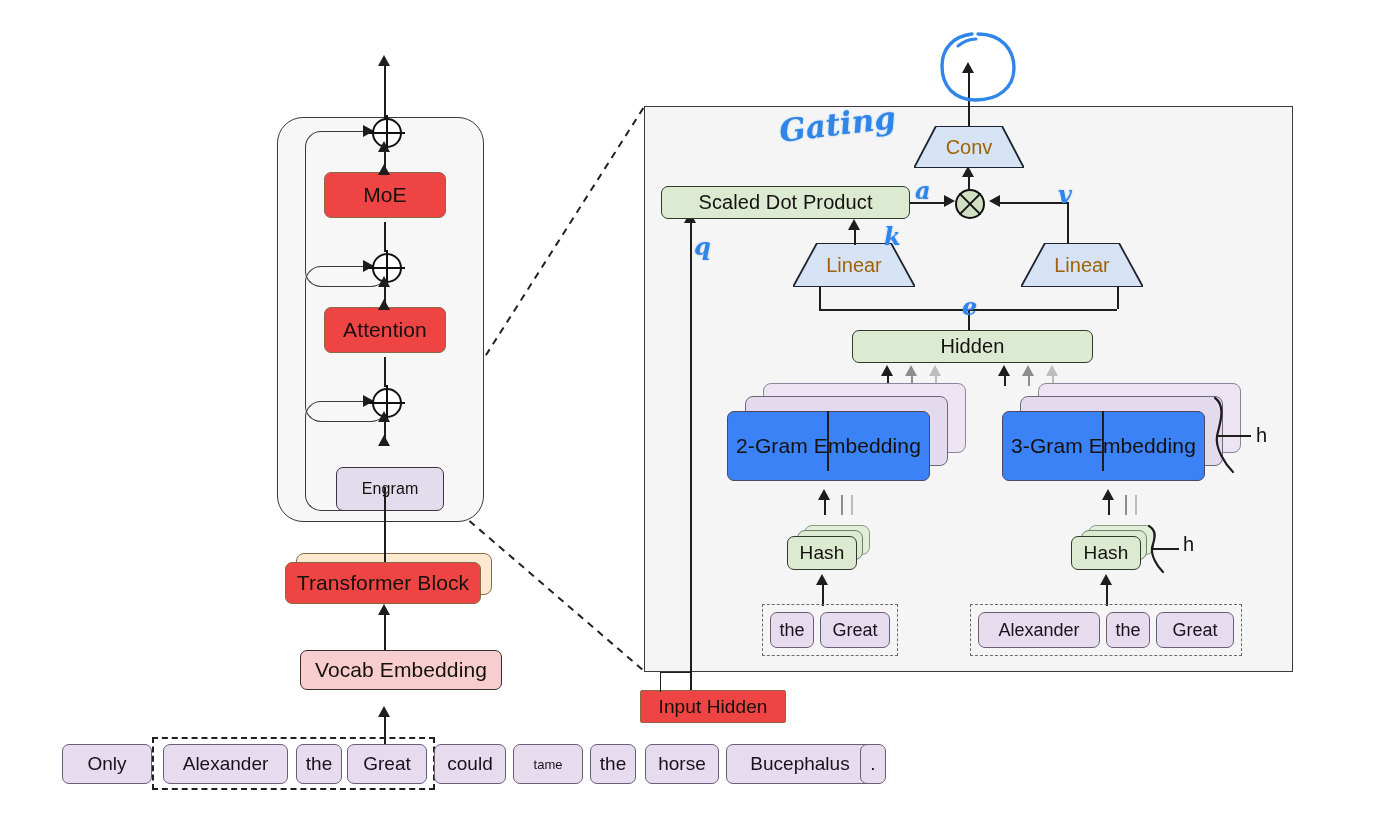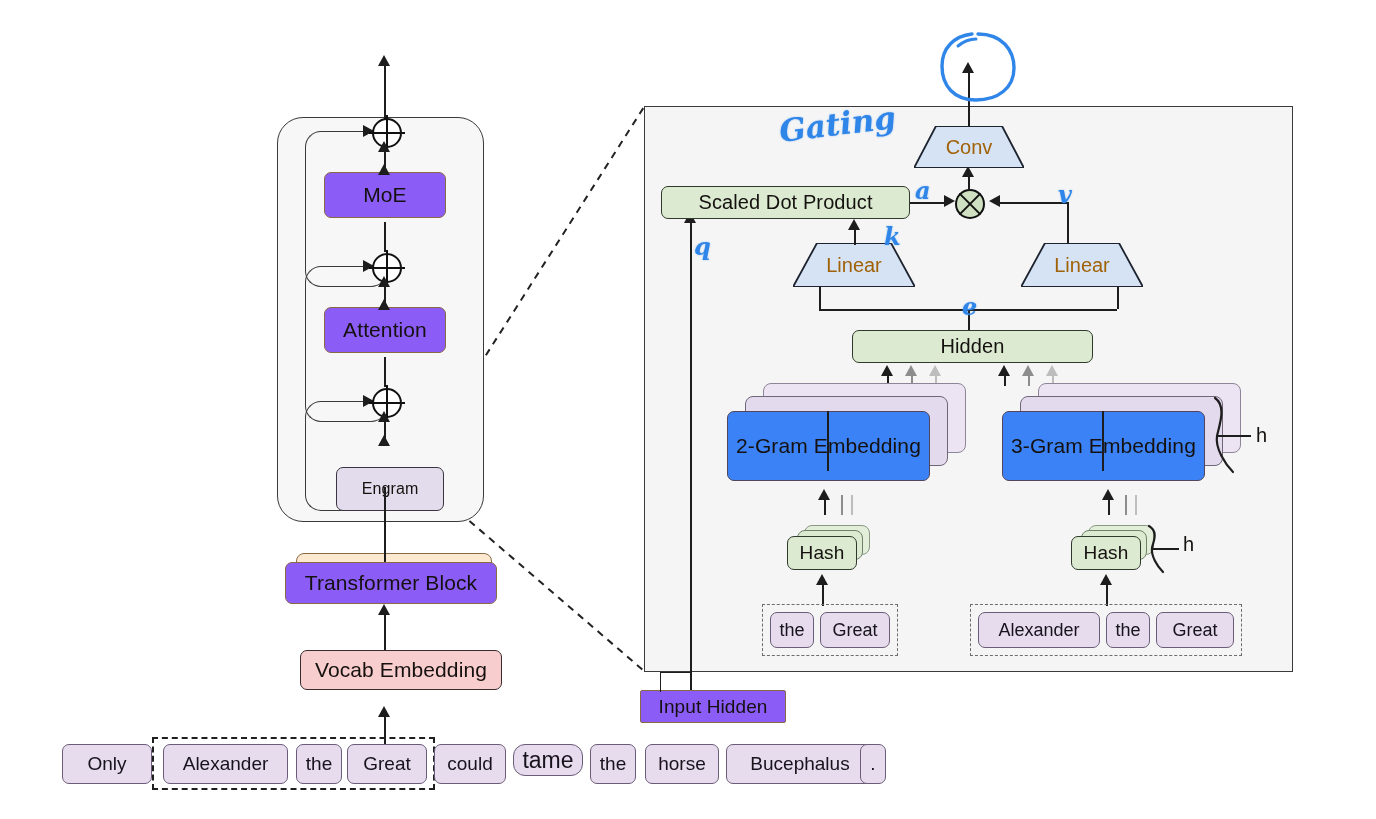--- a/index.html
+++ b/index.html
@@ -29,21 +29,21 @@
     align-items: center;
     justify-content: center;
     border: 1.6px solid #2b2b2b;
     border-radius: 7px;
     color: #14110f;
     white-space: nowrap;
     letter-spacing: .1px;
   }
   .node.square { border-radius: 2px; }
 
-  .c-peach   { background: #8b5cf6; border-color: #8a6a45; }
+  .c-peach   { background: #ef4444; border-color: #8a6a45; }
   .c-pink    { background: #f8cdcd; border-color: #3a2c2c; }
   .c-lav     { background: #e3dcec; border-color: #3b3340; }
   .c-lav2    { background: #3b82f6; border-color: #52455c; }
   .c-green   { background: #dcead1; border-color: #2f3a2a; }
 
   
   .block-outline {
     position: absolute;
     box-sizing: border-box;
     border: 1.8px solid #3a3a3a;
@@ -220,37 +220,37 @@
   <div class="arrowhead right" style="left:363px; top:394.5px;"></div>
   <div class="plus-circle" style="left:372px; top:388px;"></div>
 
   <div class="node c-lav" style="left:336px; top:467px; width:108px; height:44px; font-size:16px;">Engram</div>
   <div class="vline" style="left:384px; top:416px; height:27px;"></div>
   <div class="arrowhead" style="left:377.5px; top:411px;"></div>
   <div class="vline" style="left:384px; top:487px; height:46px;"></div>
   <div class="arrowhead" style="left:377.5px; top:435px;"></div>
 
   <div class="stackcard c-peach" style="left:296px; top:553px; width:196px; height:42px; border:1.6px solid #8a6a45; background:#fde8d0;"></div>
-  <div class="node c-peach" style="left:285px; top:562px; width:212px; height:42px; font-size:21px;">Transformer Block</div>
+  <div class="node c-peach" style="left:285px; top:562px; width:196px; height:42px; font-size:21px;">Transformer Block</div>
   <div class="vline" style="left:384px; top:533px; height:29px;"></div>
 
   <div class="node c-pink" style="left:300px; top:650px; width:202px; height:40px; font-size:21px;">Vocab Embedding</div>
   <div class="vline" style="left:384px; top:610px; height:40px;"></div>
   <div class="arrowhead" style="left:377.5px; top:604px;"></div>
   <div class="vline" style="left:384px; top:712px; height:32px;"></div>
   <div class="arrowhead" style="left:377.5px; top:706px;"></div>
 
   <div class="dashed-box" style="left:152px; top:737px; width:283px; height:53px;"></div>
   <div id="token-row">
       <div class="chip" style="left: 62px; top: 744px; width: 90px; height: 40px; font-size: 19px; text-align: center;">Only</div>
       <div class="chip" style="left: 163px; top: 744px; width: 125px; height: 40px; font-size: 19px;">Alexander</div>
       <div class="chip" style="left: 296px; top: 744px; width: 46px; height: 40px; font-size: 19px;">the</div>
       <div class="chip" style="left: 347px; top: 744px; width: 80px; height: 40px; font-size: 19px;">Great</div>
       <div class="chip" style="left: 434px; top: 744px; width: 72px; height: 40px; font-size: 19px;">could</div>
-      <div class="chip" style="left: 513px; top: 744px; width: 70px; height: 32px; font-size: 23px; border-radius: 12px;">tame</div>
+      <div class="chip" style="left: 513px; top: 744px; width: 70px; height: 40px; font-size: 13px;">tame</div>
       <div class="chip" style="left: 590px; top: 744px; width: 46px; height: 40px; font-size: 19px;">the</div>
       <div class="chip" style="left: 645px; top: 744px; width: 74px; height: 40px; font-size: 19px;">horse</div>
       <div class="chip" style="left: 726px; top: 744px; width: 148px; height: 40px; font-size: 19px;">Bucephalus</div>
       <div class="chip" style="left: 860px; top: 744px; width: 26px; height: 40px; font-size: 19px;">.</div>
     </div>
 
   <div class="node c-peach square" style="left:640px; top:690px; width:146px; height:33px; font-size:19px; border-color:#8a6a45;">Input Hidden</div>
 
   <div class="hline thin" style="left:660px; top:672px; width:30px;"></div>
   <div class="vline thin" style="left:660px; top:672px; height:20px;"></div>

